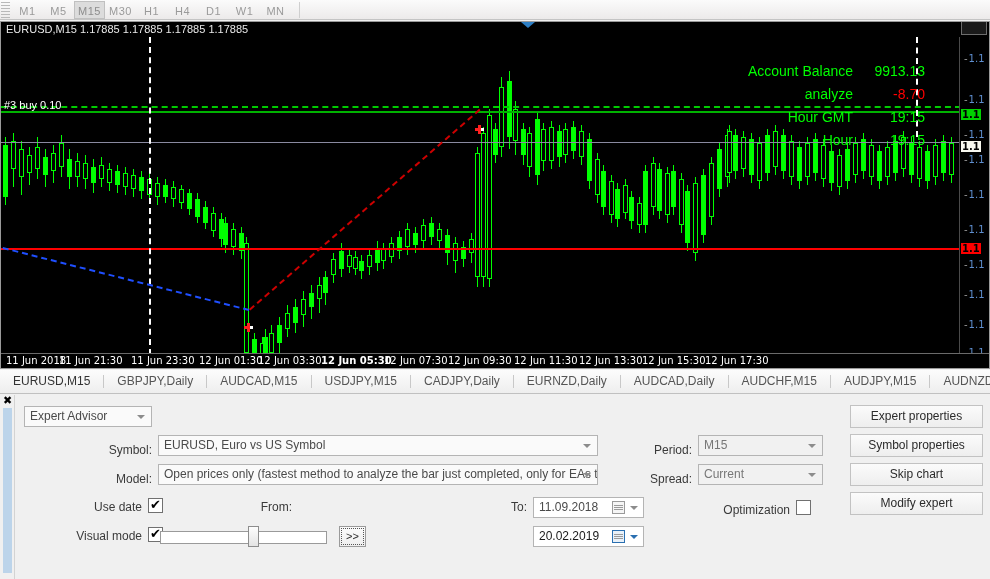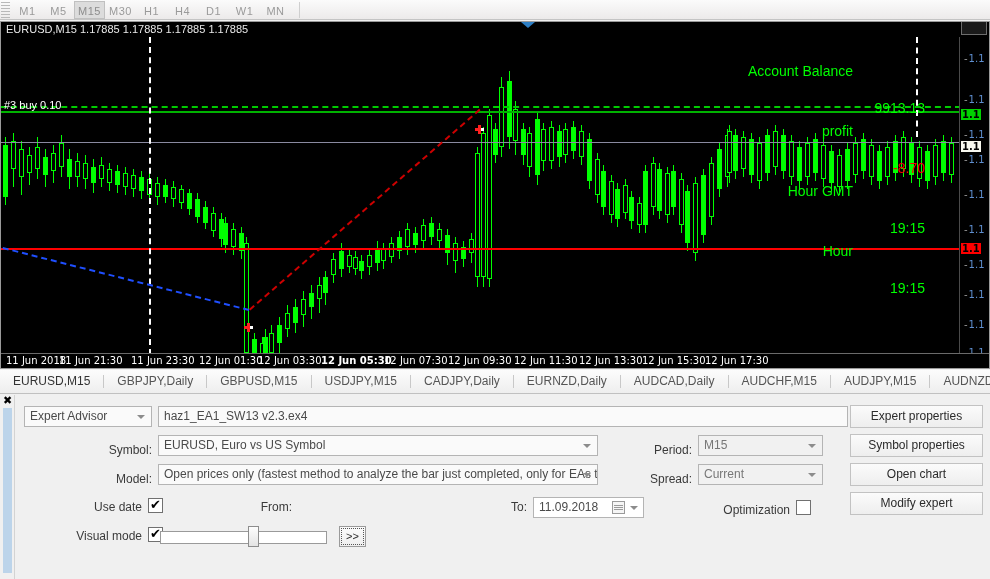--- a/index.html
+++ b/index.html
@@ -91,21 +91,21 @@
   .trendline { position: absolute; transform-origin: 0 0; height: 0; }
 
   
   #acct {
     position: absolute; right: 36px; top: 26px;
     color: #00ff00; font-size: 14px; text-align: right;
     font-family: "Liberation Sans", sans-serif;
   }
   #acct .row { display: flex; justify-content: flex-end; margin-bottom: 7px; }
   #acct .lbl { }
-  #acct .val { display: inline-block; width: 72px; text-align: right; margin-top: 37px; }
+  #acct .val { display: inline-block; width: 72px; text-align: right; }
   #acct .profit-val { color: #ff0000; }
 
   #order-label {
     position: absolute; left: 3px; top: 62px;
     color: #ffffff; font-size: 11px; white-space: nowrap;
   }
 
   .marker { position: absolute; width: 9px; height: 9px; }
 
   
@@ -522,21 +522,21 @@
         </div>
 
       <div id="order-label">#3 buy 0.10</div>
 
       <div id="acct">
         <div class="row">
           <span class="lbl">Account Balance</span>
           <span class="val">9913.13</span>
         </div>
         <div class="row">
-          <span class="lbl">profit</span>
+          <span class="lbl">analyze</span>
           <span class="val profit-val">-8.70</span>
         </div>
         <div class="row">
           <span class="lbl">Hour GMT</span>
           <span class="val">19:15</span>
         </div>
         <div class="row">
           <span class="lbl">Hour</span>
           <span class="val">19:15</span>
         </div>
@@ -573,21 +573,21 @@
         <div class="time-lbl" style="left: 641px;">12 Jun 15:30</div>
         <div class="time-lbl" style="left: 704px;">12 Jun 17:30</div>
       </div>
   </div>
 
   <div id="symbol-tabs">
       <div class="sym-tab active">EURUSD,M15</div>
       <div class="sym-div"></div>
       <div class="sym-tab">GBPJPY,Daily</div>
       <div class="sym-div"></div>
-      <div class="sym-tab">GBPUSD,M15</div>
+      <div class="sym-tab">AUDCAD,M15</div>
       <div class="sym-div"></div>
       <div class="sym-tab">USDJPY,M15</div>
       <div class="sym-div"></div>
       <div class="sym-tab">CADJPY,Daily</div>
       <div class="sym-div"></div>
       <div class="sym-tab">EURNZD,Daily</div>
       <div class="sym-div"></div>
       <div class="sym-tab">AUDCAD,Daily</div>
       <div class="sym-div"></div>
       <div class="sym-tab">AUDCHF,M15</div>
@@ -604,23 +604,20 @@
       <div id="tester-vtab"></div>
     </div>
 
     <div id="tester-body">
 
       <div class="combo" style="left:9px; top:11px; width:128px;">
         <span>Expert Advisor</span>
         <span class="arrow"></span>
       </div>
 
-      <div class="textbox" style="left:143px; top:11px; width:690px;">
-        <span>haz1_EA1_SW13 v2.3.ex4</span>
-      </div>
 
       <div class="lbl-r" style="left:40px; top:48px; width:97px;">Symbol:</div>
       <div class="combo" style="left:143px; top:40px; width:440px;">
         <span>EURUSD, Euro vs US Symbol</span>
         <span class="arrow"></span>
       </div>
 
       <div class="lbl-r" style="left:40px; top:77px; width:97px;">Model:</div>
       <div class="combo" style="left:143px; top:69px; width:440px;">
         <span>Open prices only (fastest method to analyze the bar just completed, only for EAs that explici</span>
@@ -656,22 +653,27 @@
 
       <div class="lbl-r" style="left:10px; top:134px; width:117px;">Visual mode</div>
       <div class="cb checked" style="left:133px; top:132px;"></div>
 
       <div class="slider-track" style="left:145px; top:136px; width:167px;"></div>
       <div class="slider-thumb" style="left:233px; top:131px;"></div>
 
       <div class="btn-small" style="left:324px; top:131px;">&gt;&gt;</div>
 
 
+      <div class="datebox strong" style="left:518px; top:131px; width:111px;">
+        <span>20.02.2019</span>
+        <span class="date-cal on"></span>
+        <span class="date-arrow on"></span>
+      </div>
 
       <div id="tester-buttons">
           <div class="btn" style="left: 835px; top: 10px; width: 133px;">Expert properties</div>
           <div class="btn" style="left: 835px; top: 39px; width: 133px;">Symbol properties</div>
-          <div class="btn" style="left: 835px; top: 68px; width: 133px;">Open chart</div>
+          <div class="btn" style="left: 835px; top: 68px; width: 133px;">Skip chart</div>
           <div class="btn" style="left: 835px; top: 97px; width: 133px;">Modify expert</div>
         </div>
     </div>
   </div>
 </div>
 
 </body></html>

